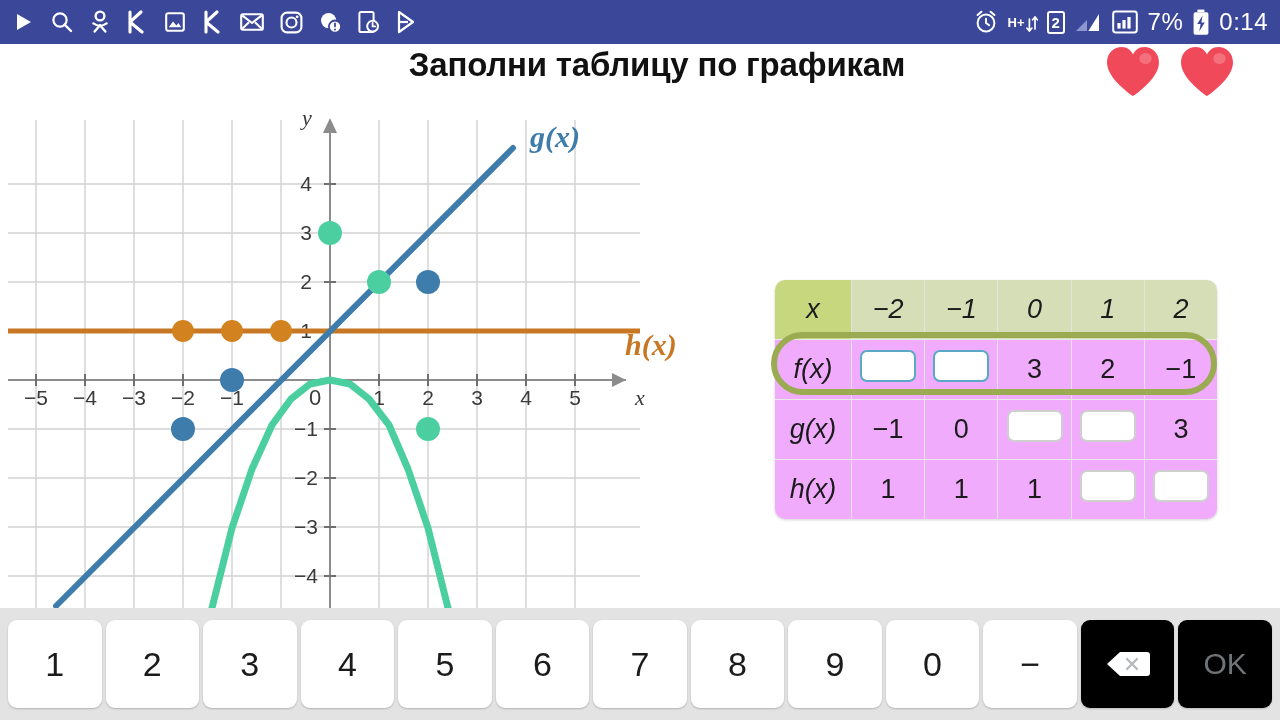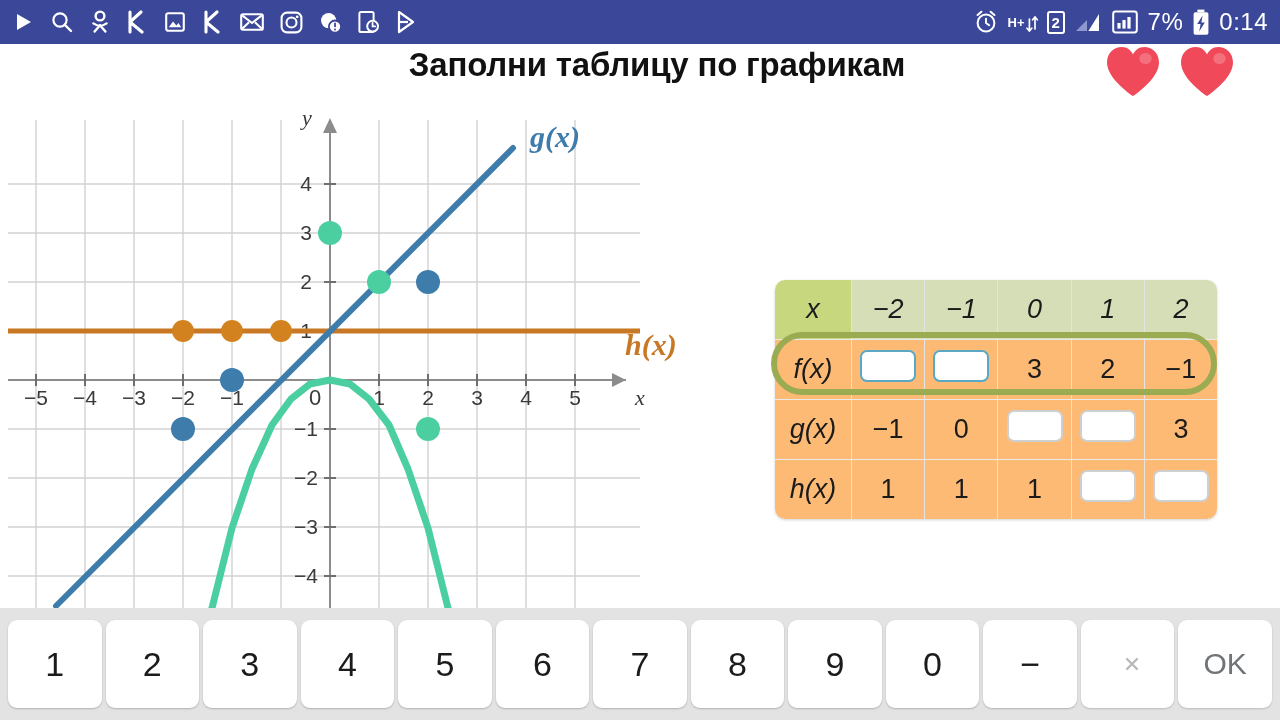--- a/index.html
+++ b/index.html
@@ -40,21 +40,21 @@
   
   .graph{position:absolute;left:0;top:100px;width:680px;height:520px;}
 
   
   .tablewrap{position:absolute;left:775px;top:280px;width:442px;}
   table.tbl{border-collapse:separate;border-spacing:0;width:442px;
     border-radius:10px;overflow:hidden;box-shadow:0 1px 3px rgba(0,0,0,.18);}
   table.tbl td{
     height:57px;text-align:center;vertical-align:middle;
     font-size:27px;color:#1b1b1b;border-right:1px solid #e3e3e3;
-    border-bottom:1px solid #e9e9e9;background:#fdba74;
+    border-bottom:1px solid #e9e9e9;background:#f0abfc;
   }
   table.tbl tr td:last-child{border-right:none;}
   table.tbl tr:last-child td{border-bottom:none;}
   td.rowhead{
     background:#c7d77e;width:74px;font-style:italic;font-size:26px;color:#1b1b1b;
     border-right:1px solid #bdcd74;
   }
   tr.headrow td{background:#d6deb8;font-style:italic;}
   tr.headrow td.rowhead{background:#c7d77e;}
   .cellbox{
@@ -73,21 +73,21 @@
     position:absolute;left:0;top:608px;width:1280px;height:112px;
     background:#e3e3e3;display:flex;align-items:center;
     box-sizing:border-box;padding:0 8px;gap:4px;
   }
   .key{
     flex:1;height:88px;background:#ffffff;border-radius:9px;
     display:flex;align-items:center;justify-content:center;
     font-size:34px;color:#1b1b1b;box-shadow:0 1px 2px rgba(0,0,0,.22);
     box-sizing:border-box;
   }
-  .key.grey{background:#ffffff;color:#7e8488;box-shadow:0 1px 2px rgba(0,0,0,.18);}
+  .key.grey{background:#000000;color:#7e8488;box-shadow:0 1px 2px rgba(0,0,0,.18);}
   .key.ok{font-size:30px;color:#6f7478;}
   .bsp{width:46px;height:30px;}
 </style>
 </head>
 <body>
 
 <div class="screen">
 
   <div class="statusbar">
     <div class="sb-left">

